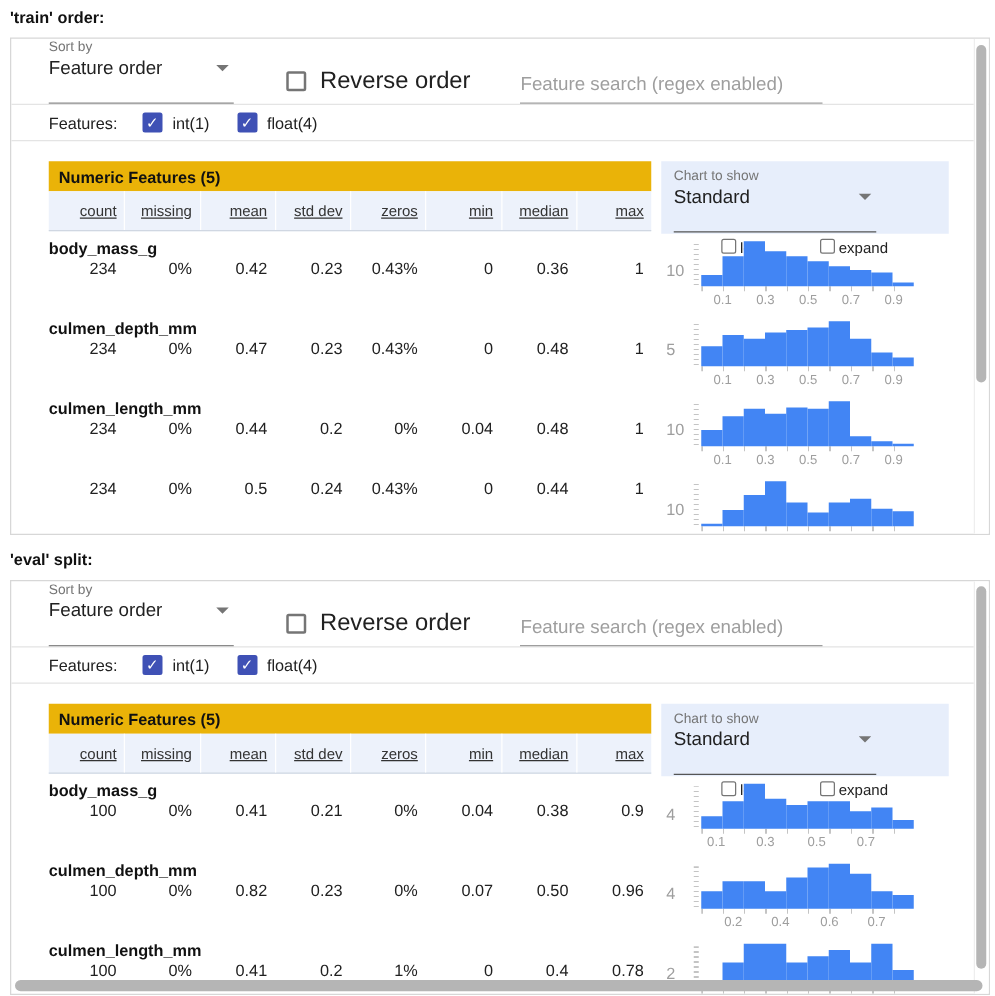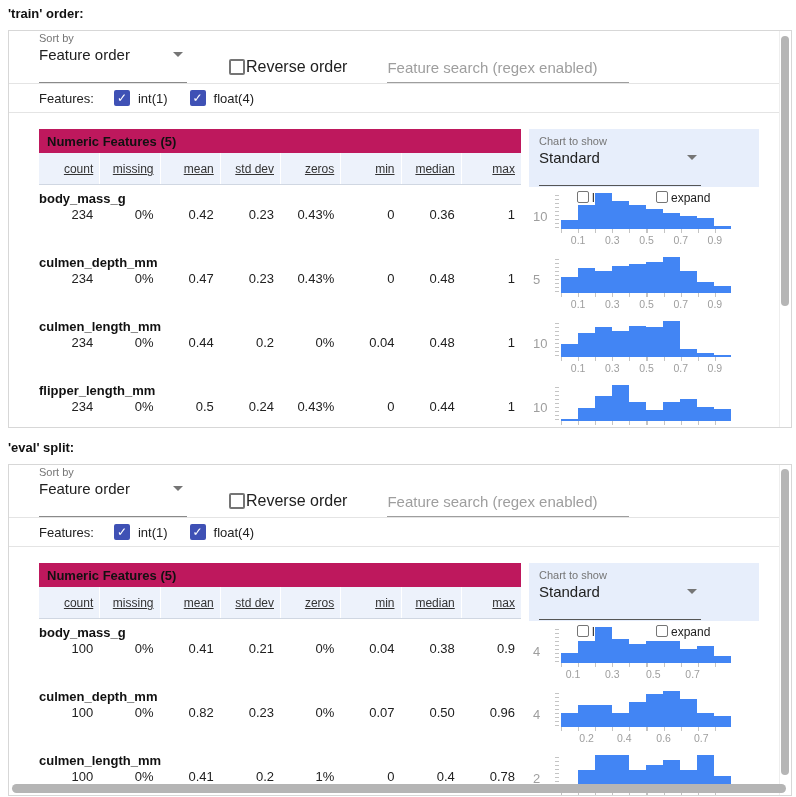--- a/index.html
+++ b/index.html
@@ -23,38 +23,38 @@
   .select-line { display:flex; align-items:center; justify-content:space-between;
     border-bottom:1px solid #8a8a8a; padding-bottom:19px; }
   .select-value { font-size:15px; color:#212121; }
   .dd-arrow { width:0; height:0; border-left:5px solid transparent; border-right:5px solid transparent;
     border-top:5px solid #757575; margin-right:4px; }
   .reverse-group { display:flex; align-items:center; margin-left:42px; padding-bottom:7px; }
   .cb { width:16px; height:16px; border:2px solid #757575; border-radius:2px; background:#fff;
     display:inline-flex; align-items:center; justify-content:center; flex:none; }
   .cb.checked { background:#3f51b5; border-color:#3f51b5; color:#fff; font-size:12px; line-height:1; }
   .cb.small { width:12px; height:12px; border-width:1.5px; }
-  .cb-label { font-size:16px; color:#212121; margin-left:1px; }
+  .cb-label { font-size:19px; color:#212121; margin-left:11px; }
   .search-group { margin-left:40px; width:242px; }
   .search-input { width:100%; border:none; outline:none; border-bottom:1px solid #9e9e9e;
     font-size:15px; padding:0 0 6px 0; color:#212121; background:transparent;
     font-family:"Liberation Sans", sans-serif; }
   .search-input::placeholder { color:#9e9e9e; }
 
   
   .features-row { border-top:1px solid #e4e4e4; border-bottom:1px solid #e4e4e4;
     padding:6px 0 6px 30px; display:flex; align-items:center; height:30px; }
   .features-label { font-size:13px; margin-right:20px; }
   .filter-item { display:flex; align-items:center; margin-right:22px; }
   .filter-item .cb-label { font-size:13px; margin-left:8px; }
 
   
   .content { position:relative; display:flex; padding:16px 0 0 30px; }
   .table-col { width:487px; flex:none; }
-  .nf-header { background:#be185d; font-size:13px; font-weight:bold; color:#111;
+  .nf-header { background:#eab308; font-size:13px; font-weight:bold; color:#111;
     padding:5px 8px; height:24px; width:482px; }
   .col-header { display:grid; grid-template-columns:repeat(8,60.25px); background:#edf2fb;
     border-bottom:1px solid #d0d7e2; width:482px; }
   .col-header span { font-size:12px; color:#333; text-align:right; padding:9px 6px 8px 0;
     border-left:1px solid #fff;text-decoration:underline; }
   .col-header span:first-child { border-left:none; }
   .feature-block { margin-top:6px; height:58px; }
   .feature-name { font-size:13px; font-weight:bold; color:#111; }
   .feature-values { display:grid; grid-template-columns:repeat(8,60.25px); width:482px; margin-top:1px; }
   .feature-values span { font-size:13px; color:#212121; text-align:right; padding-right:6px; }
@@ -170,21 +170,20 @@
               <span>0%</span>
               <span>0.44</span>
               <span>0.2</span>
               <span>0%</span>
               <span>0.04</span>
               <span>0.48</span>
               <span>1</span>
             </div>
           </div>
           <div class="feature-block">
-            <div class="feature-name">flipper_length_mm</div>
             <div class="feature-values">
               <span>234</span>
               <span>0%</span>
               <span>0.5</span>
               <span>0.24</span>
               <span>0.43%</span>
               <span>0</span>
               <span>0.44</span>
               <span>1</span>
             </div>

